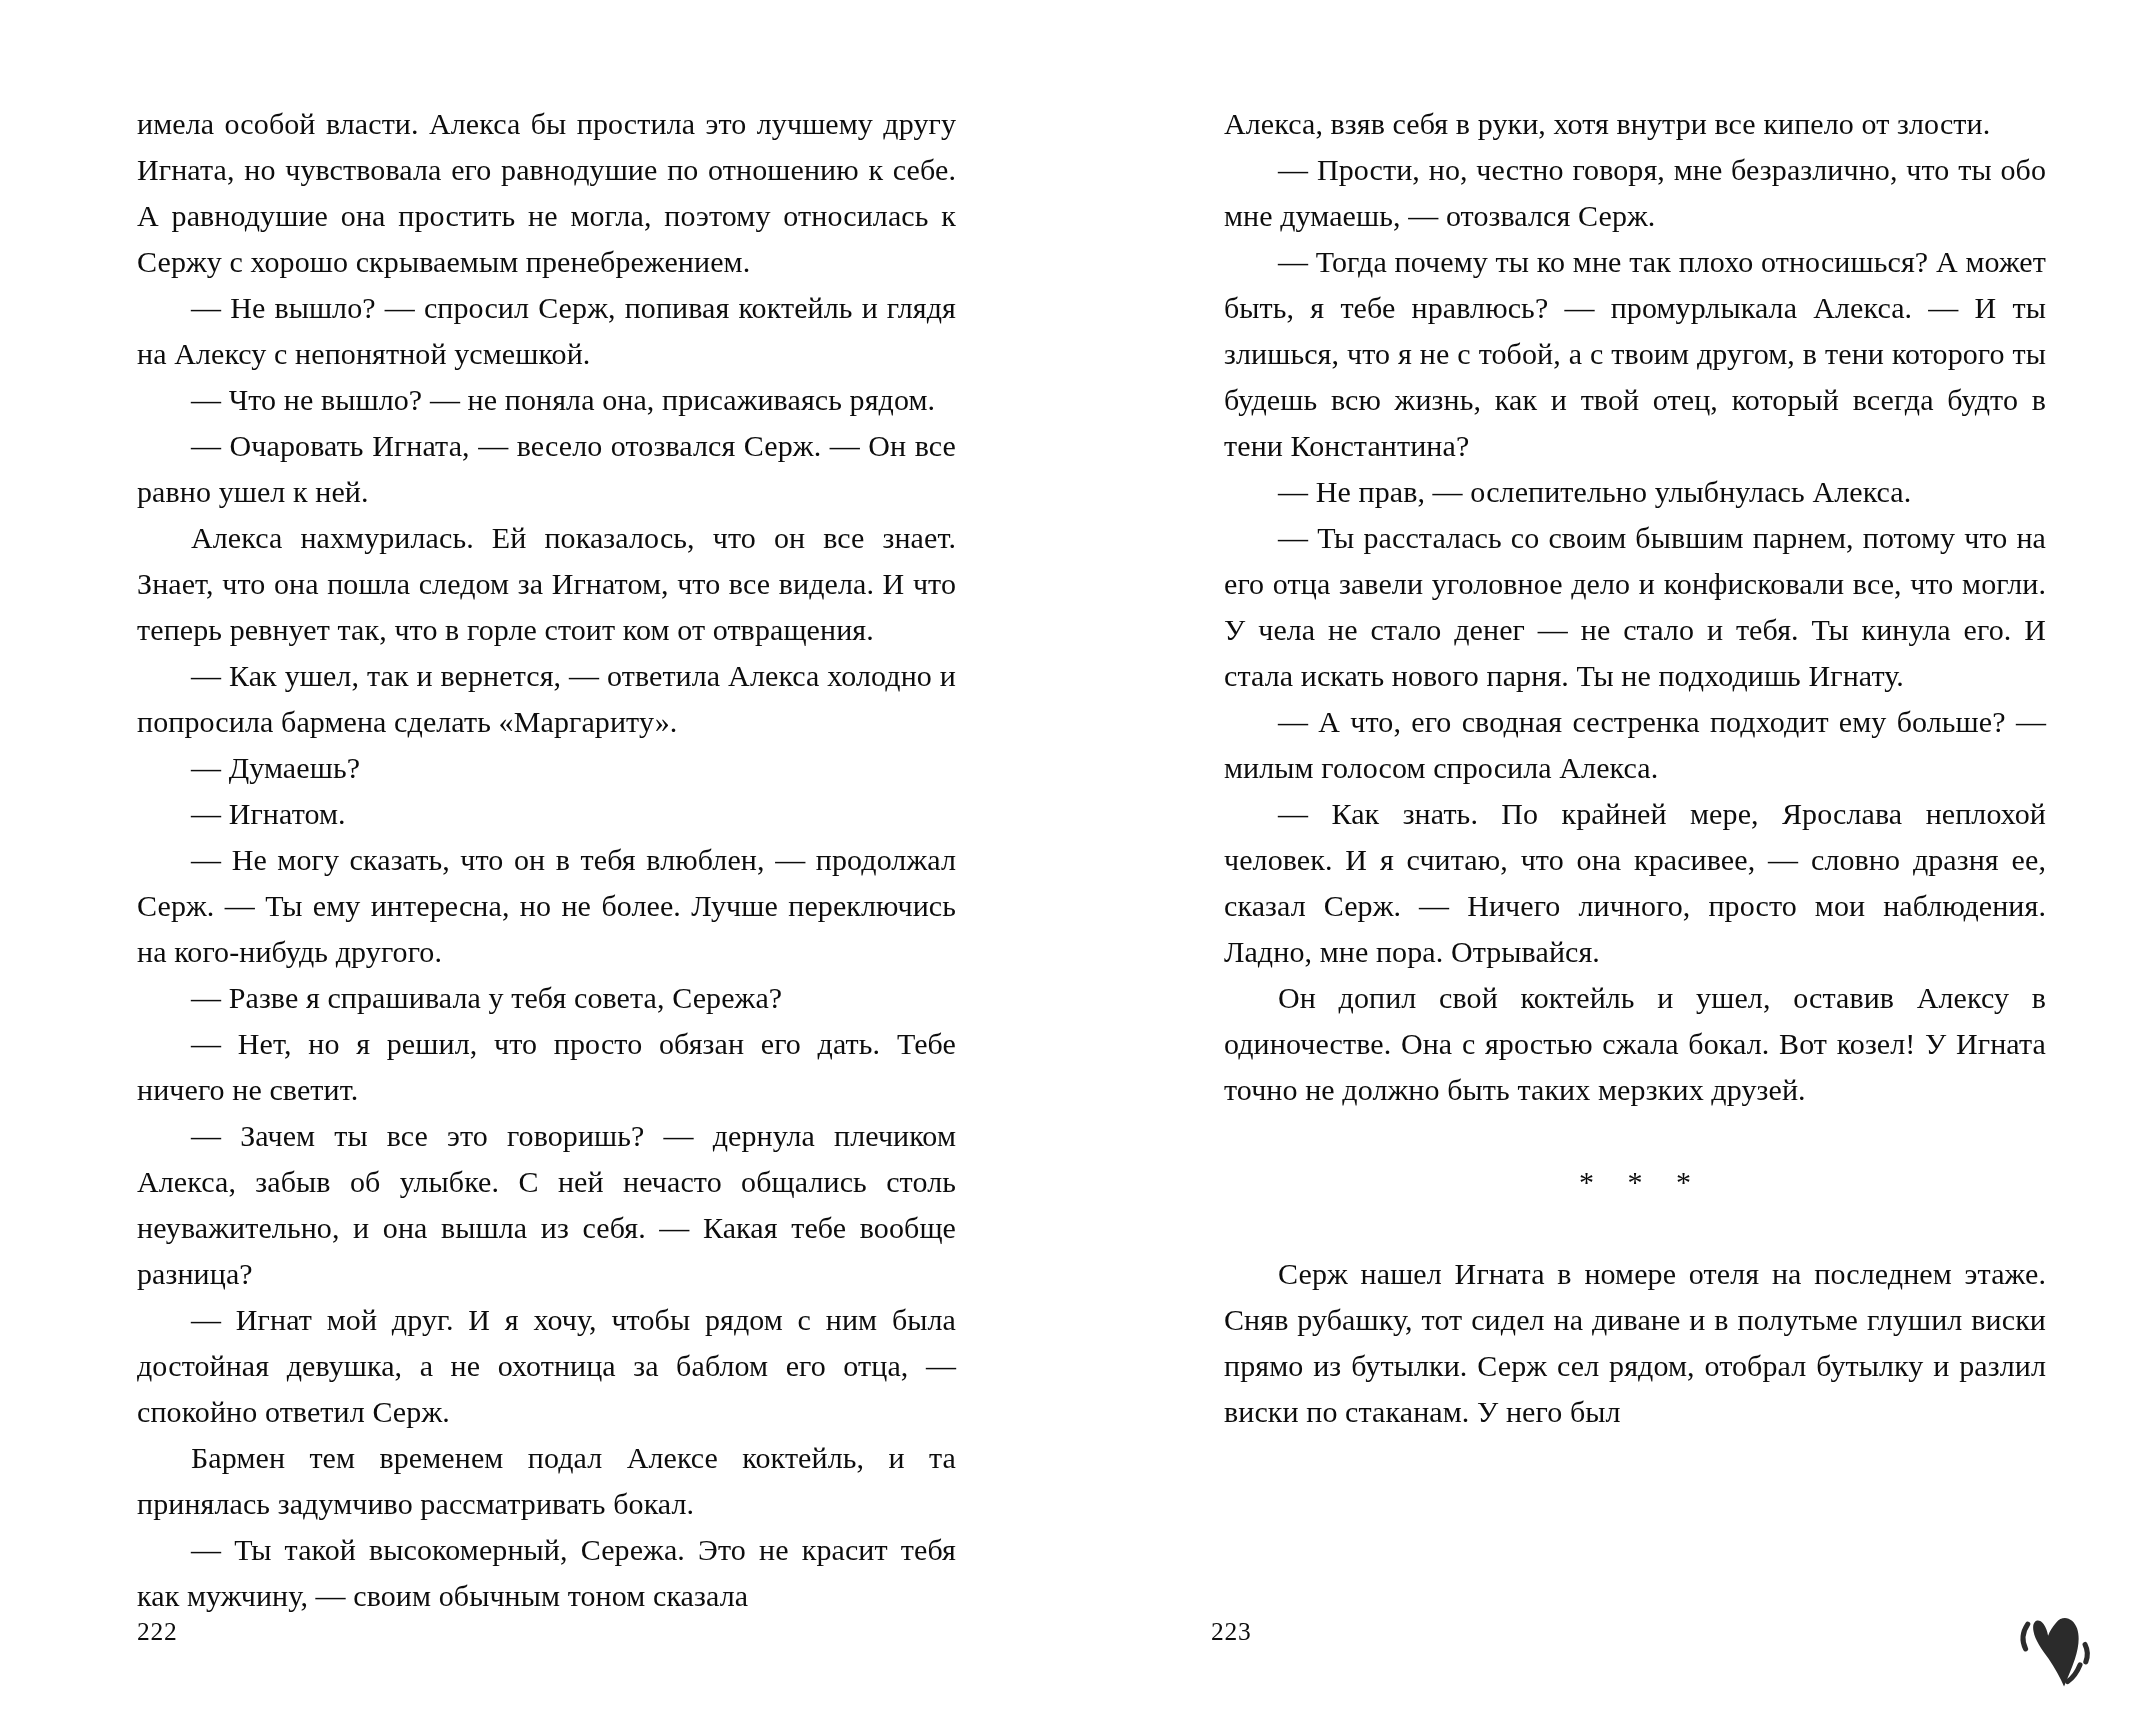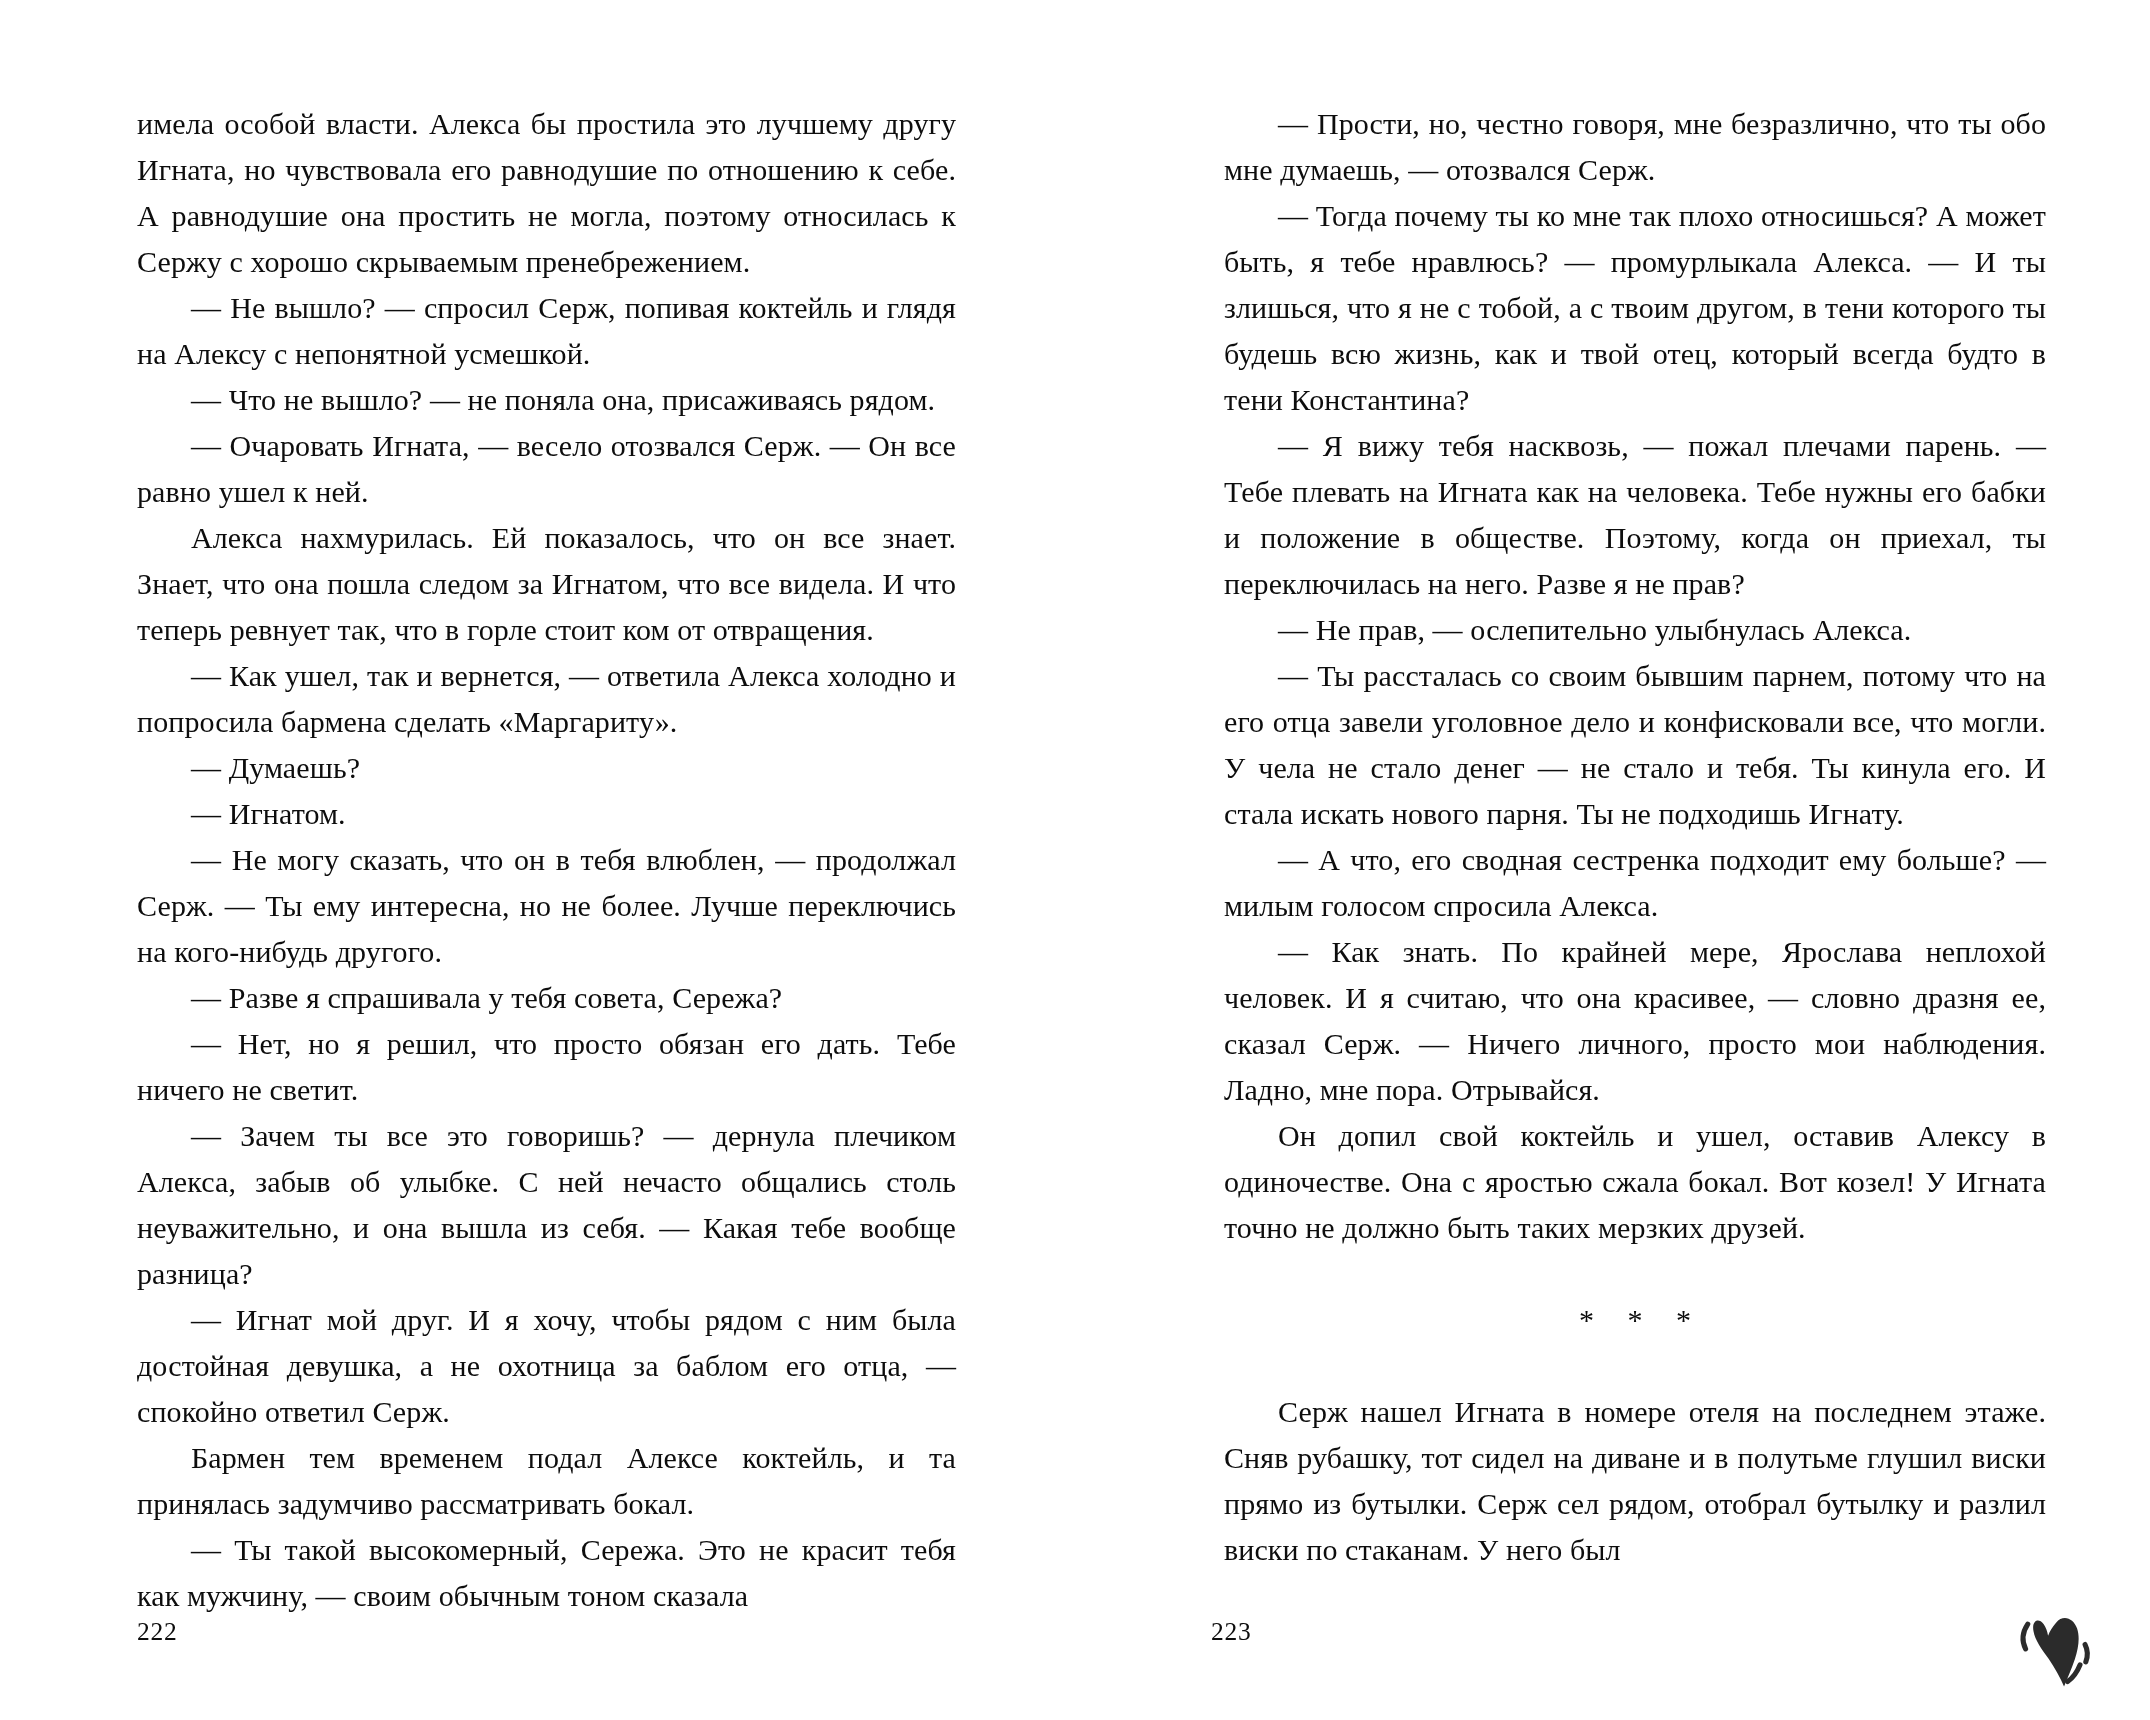--- a/index.html
+++ b/index.html
@@ -123,23 +123,23 @@
       <p class="para">— Зачем ты все это говоришь? — дернула плечиком Алекса, забыв об улыбке. С ней нечасто общались столь неуважительно, и она вышла из себя. — Какая тебе вообще разница?</p>
       <p class="para">— Игнат мой друг. И я хочу, чтобы рядом с ним была достойная девушка, а не охотница за баблом его отца, — спокойно ответил Серж.</p>
       <p class="para">Бармен тем временем подал Алексе коктейль, и та принялась задумчиво рассматривать бокал.</p>
       <p class="para">— Ты такой высокомерный, Сережа. Это не красит тебя как мужчину, — своим обычным тоном сказала</p>
     </div>
     <div class="folio">222</div>
   </div>
 
   <div class="page page-right">
     <div class="textblock">
+      <p class="para cont">Алекса, взяв себя в руки, хотя внутри все кипело от злости.</p>
       <p class="para">— Прости, но, честно говоря, мне безразлично, что ты обо мне думаешь, — отозвался Серж.</p>
       <p class="para">— Тогда почему ты ко мне так плохо относишься? А может быть, я тебе нравлюсь? — промурлыкала Алекса. — И ты злишься, что я не с тобой, а с твоим другом, в тени которого ты будешь всю жизнь, как и твой отец, который всегда будто в тени Константина?</p>
-      <p class="para">— Я вижу тебя насквозь, — пожал плечами парень. — Тебе плевать на Игната как на человека. Тебе нужны его бабки и положение в обществе. Поэтому, когда он приехал, ты переключилась на него. Разве я не прав?</p>
       <p class="para">— Не прав, — ослепительно улыбнулась Алекса.</p>
       <p class="para">— Ты рассталась со своим бывшим парнем, потому что на его отца завели уголовное дело и конфисковали все, что могли. У чела не стало денег — не стало и тебя. Ты кинула его. И стала искать нового парня. Ты не подходишь Игнату.</p>
       <p class="para">— А что, его сводная сестренка подходит ему больше? — милым голосом спросила Алекса.</p>
       <p class="para">— Как знать. По крайней мере, Ярослава неплохой человек. И я считаю, что она красивее, — словно дразня ее, сказал Серж. — Ничего личного, просто мои наблюдения. Ладно, мне пора. Отрывайся.</p>
       <p class="para">Он допил свой коктейль и ушел, оставив Алексу в одиночестве. Она с яростью сжала бокал. Вот козел! У Игната точно не должно быть таких мерзких друзей.</p>
 
       <p class="para scene-break gap-before gap-after">* * *</p>
 
       <p class="para">Серж нашел Игната в номере отеля на последнем этаже. Сняв рубашку, тот сидел на диване и в полутьме глушил виски прямо из бутылки. Серж сел рядом, отобрал бутылку и разлил виски по стаканам. У него был</p>
     </div>

